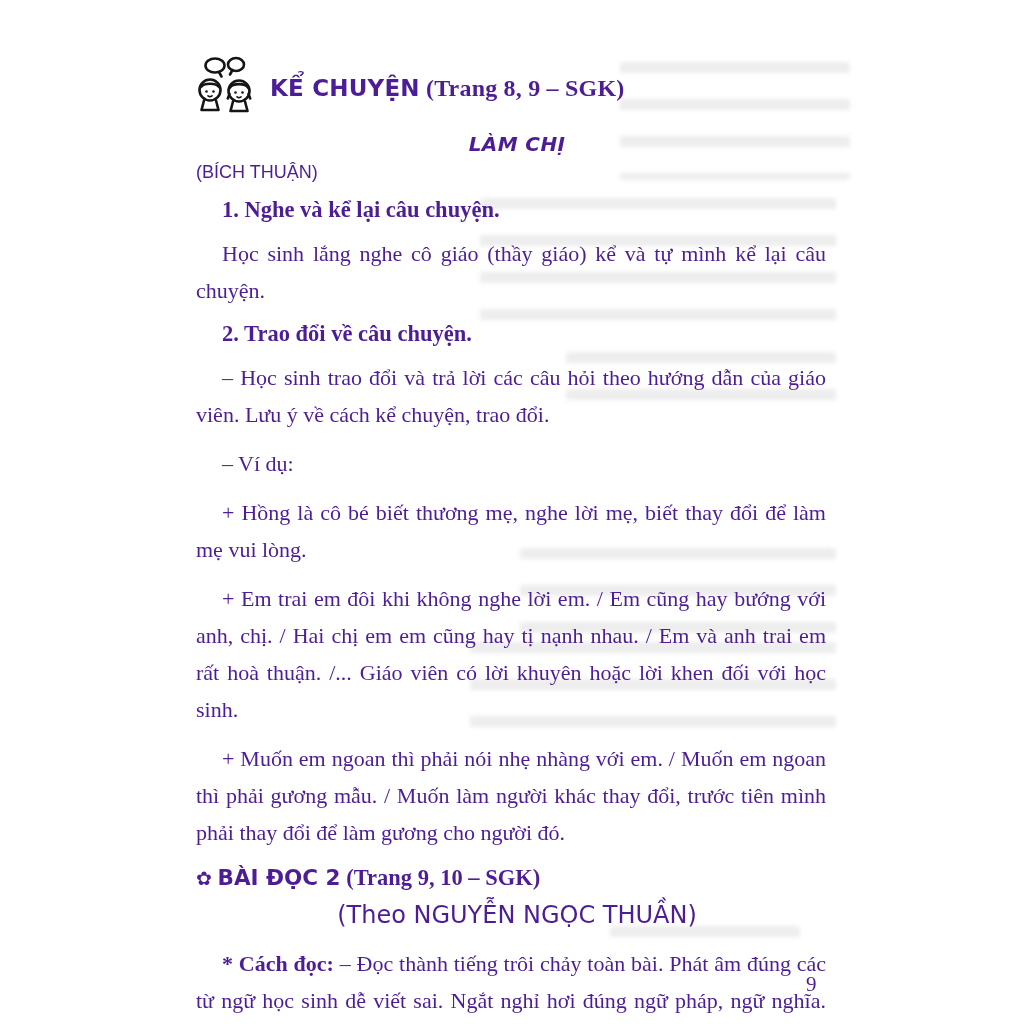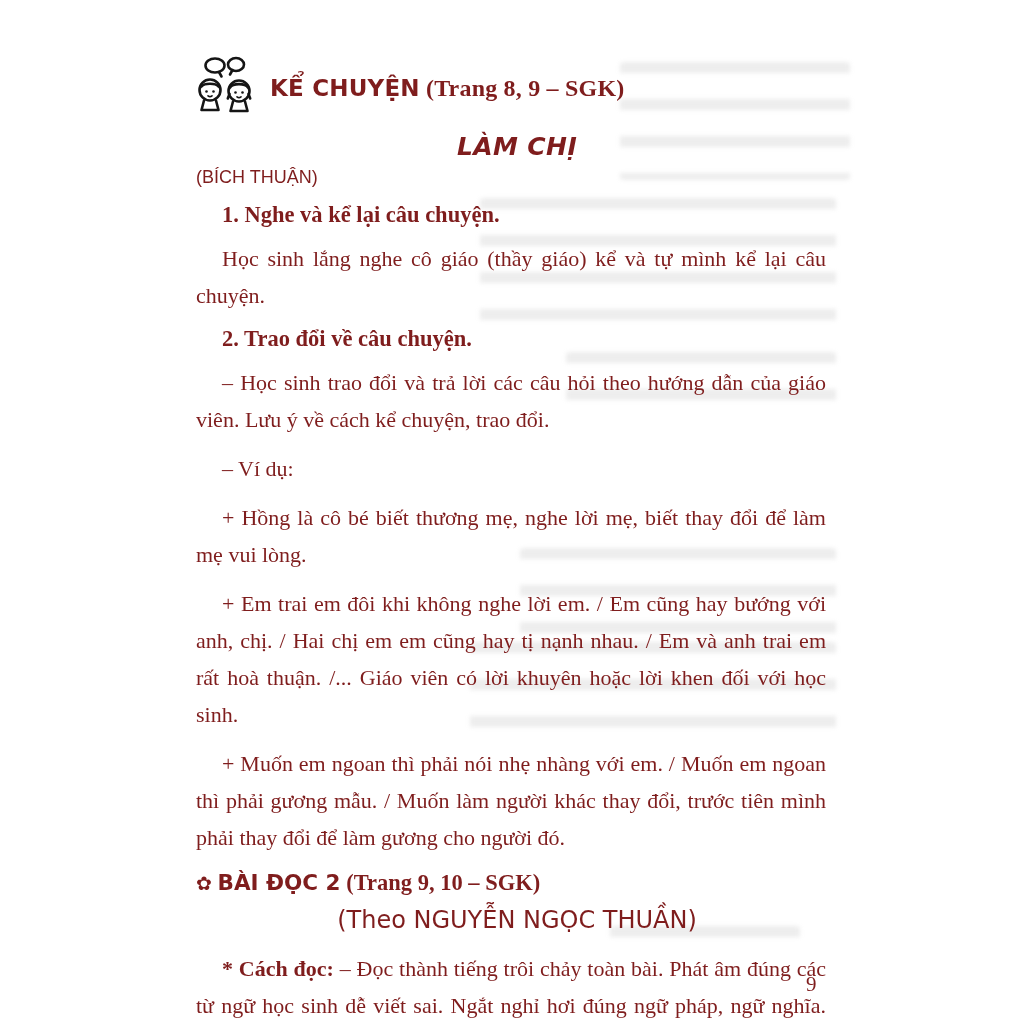--- a/index.html
+++ b/index.html
@@ -3,21 +3,21 @@
 <meta charset="utf-8">
 <style>
   html,body { margin:0; padding:0; }
   body { background:#ffffff; }
   .page {
     position:relative;
     width:1024px; height:1024px;
     background:#ffffff;
     overflow:hidden;
     font-family:"Liberation Serif","DejaVu Serif",serif;
-    color:#7f1d1d;
+    color:#4c1d95;
   }
   .content {
     position:absolute;
     left:196px; top:56px;
     width:642px;
   }
   
   .lesson-header {
     display:flex; align-items:center; gap:10px;
     margin:0 0 8px 0;
@@ -26,21 +26,21 @@
   .lesson-title {
     font-size:24px; font-weight:bold; letter-spacing:.2px;
   }
   .lesson-title .h-sans { font-family:"DejaVu Sans","Liberation Sans",sans-serif; font-size:23px; }
   .lesson-title .h-serif { font-family:"Liberation Serif","DejaVu Serif",serif; }
   
   .story-title {
     text-align:center;
     font-family:"DejaVu Sans","Liberation Sans",sans-serif;
     font-weight:bold; font-style:italic;
-    font-size:25px; letter-spacing:.4px;
+    font-size:20px; letter-spacing:.4px;
     margin:12px 0 6px 0;
   }
   .story-author {
     font-family:Liberation Sans, sans-serif;
     font-size:18px;
     margin:0 0 14px 0;
   }
   
   .num-heading {
     font-size:22.5px; font-weight:bold;

